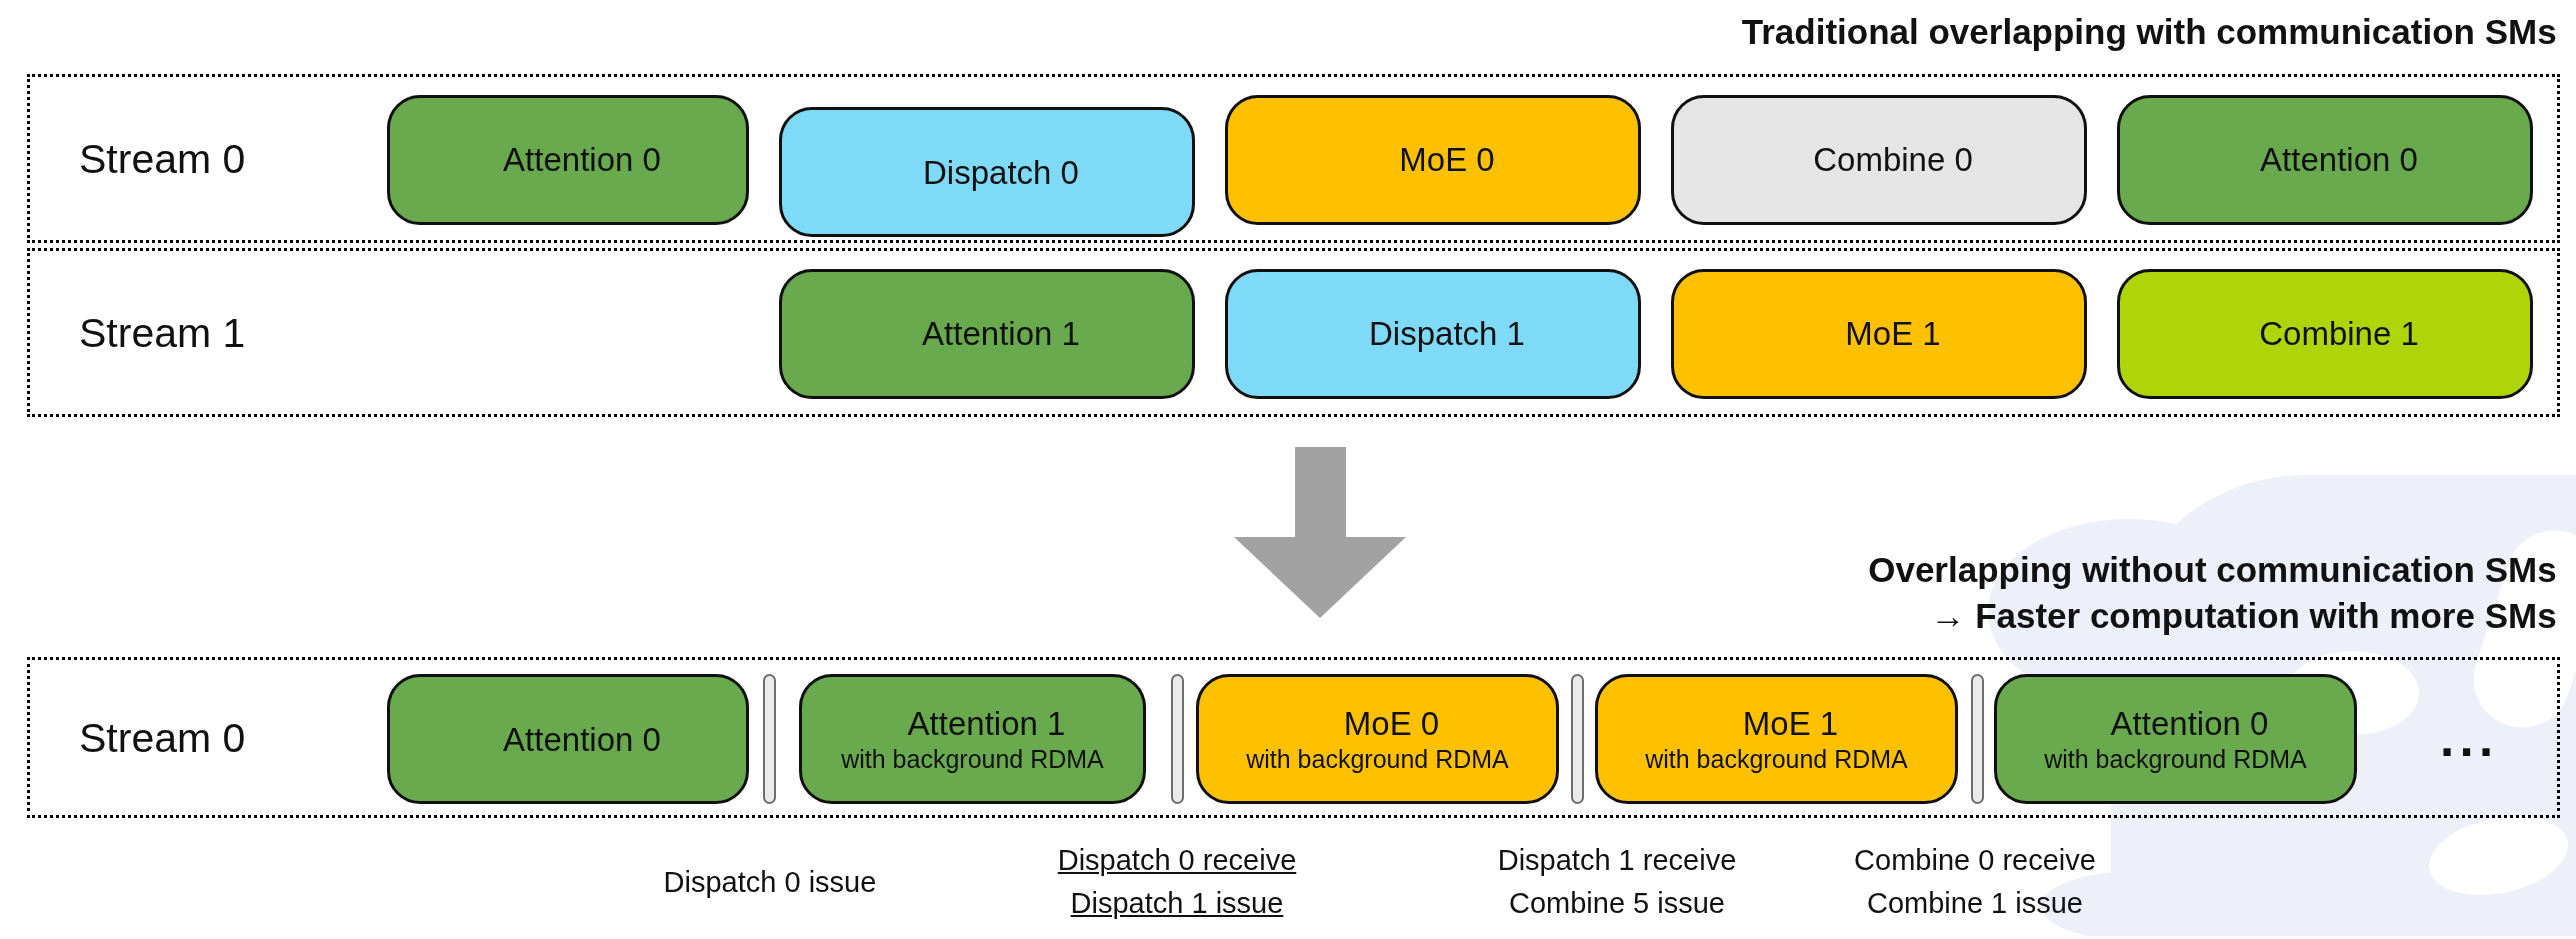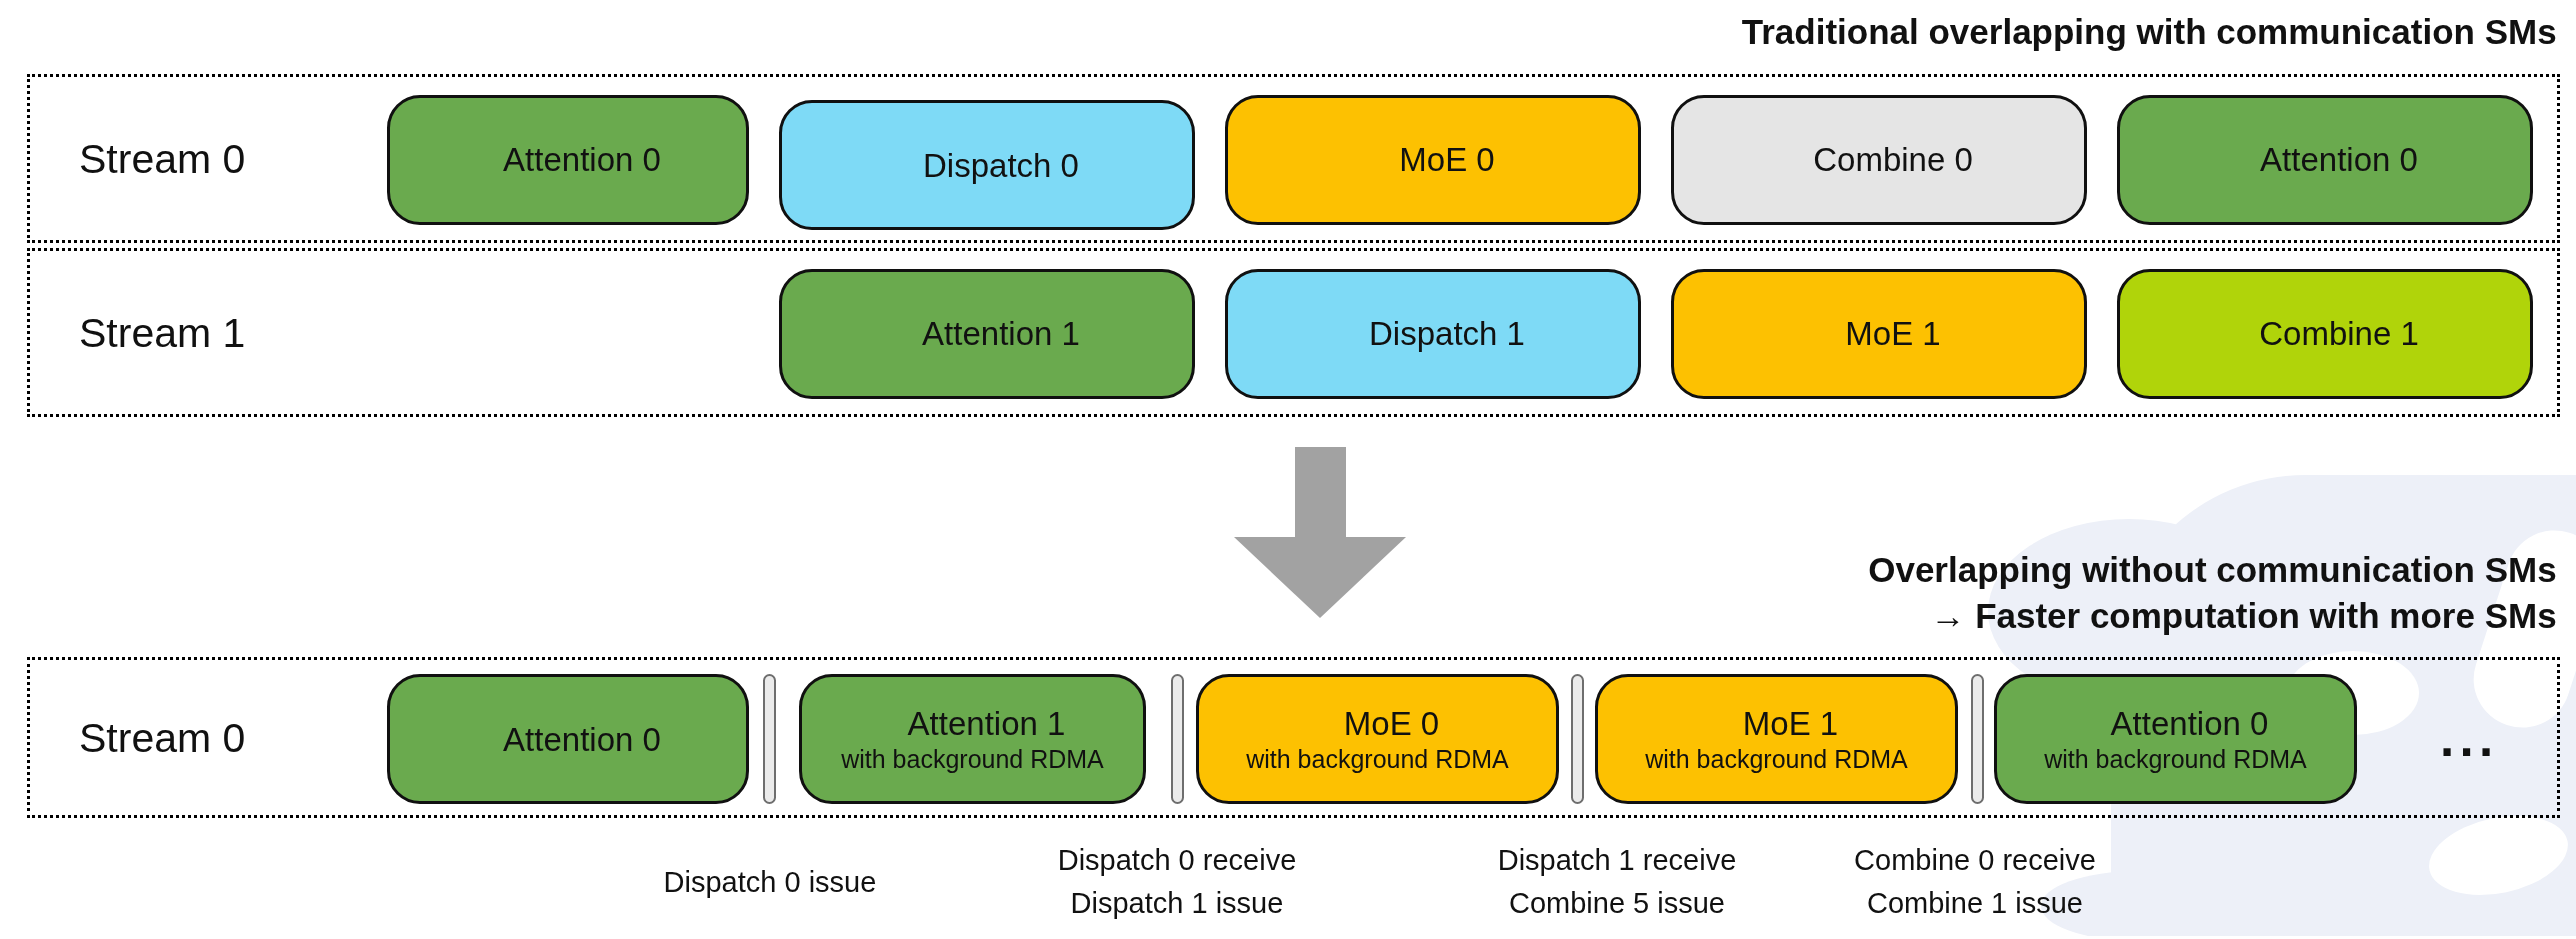--- a/index.html
+++ b/index.html
@@ -95,21 +95,21 @@
     <div class="wm-white" style="left:2217px;top:88px;width:0;height:0;"></div>
   </div>
 
   <div class="title-top">Traditional overlapping with communication SMs</div>
 
   <div class="lane lane-0" id="lane-0">
     <span class="stream-label">Stream 0</span>
   <div class="block" style="left: 357px; width: 362px; top: 17.6px; height: 130px; background: rgb(106, 170, 78);">
         <span class="block-label">Attention 0</span>
       </div>
-      <div class="block" style="left: 749px; width: 416px; top: 23px; height: 130px; background: rgb(126, 218, 246);">
+      <div class="block" style="left: 749px; width: 416px; top: 30px; height: 130px; background: rgb(126, 218, 246);">
         <span class="block-label">Dispatch 0</span>
       </div>
       <div class="block" style="left: 1195px; width: 416px; top: 17.6px; height: 130px; background: rgb(253, 193, 1);">
         <span class="block-label">MoE 0</span>
       </div>
       <div class="block" style="left: 1641px; width: 416px; top: 17.6px; height: 130px; background: #e5e5e5;">
         <span class="block-label">Combine 0</span>
       </div>
       <div class="block" style="left: 2087px; width: 416px; top: 17.6px; height: 130px; background: rgb(106, 170, 78);">
         <span class="block-label">Attention 0</span>
@@ -167,21 +167,21 @@
       <div class="separator-pill" style="left: 733px; width: 13px; top: 14px; height: 130px; background: rgb(235, 235, 235);"></div>
       <div class="separator-pill" style="left: 1141px; width: 13px; top: 14px; height: 130px; background: rgb(235, 235, 235);"></div>
       <div class="separator-pill" style="left: 1541px; width: 13px; top: 14px; height: 130px; background: rgb(235, 235, 235);"></div>
       <div class="separator-pill" style="left: 1941px; width: 13px; top: 14px; height: 130px; background: rgb(235, 235, 235);"></div>
     </div>
 
   <div id="annotations">
       <div class="annotation" style="left: 770px;">
         <div>Dispatch 0 issue</div>
       </div>
-      <div class="annotation" style="left: 1177px;">
+      <div class="annotation" style="left: 1177px; text-decoration: underline;">
         <div>Dispatch 0 receive</div>
         <div>Dispatch 1 issue</div>
       </div>
       <div class="annotation" style="left: 1617px;">
         <div>Dispatch 1 receive</div>
         <div>Combine 5 issue</div>
       </div>
       <div class="annotation" style="left: 1975px;">
         <div>Combine 0 receive</div>
         <div>Combine 1 issue</div>

